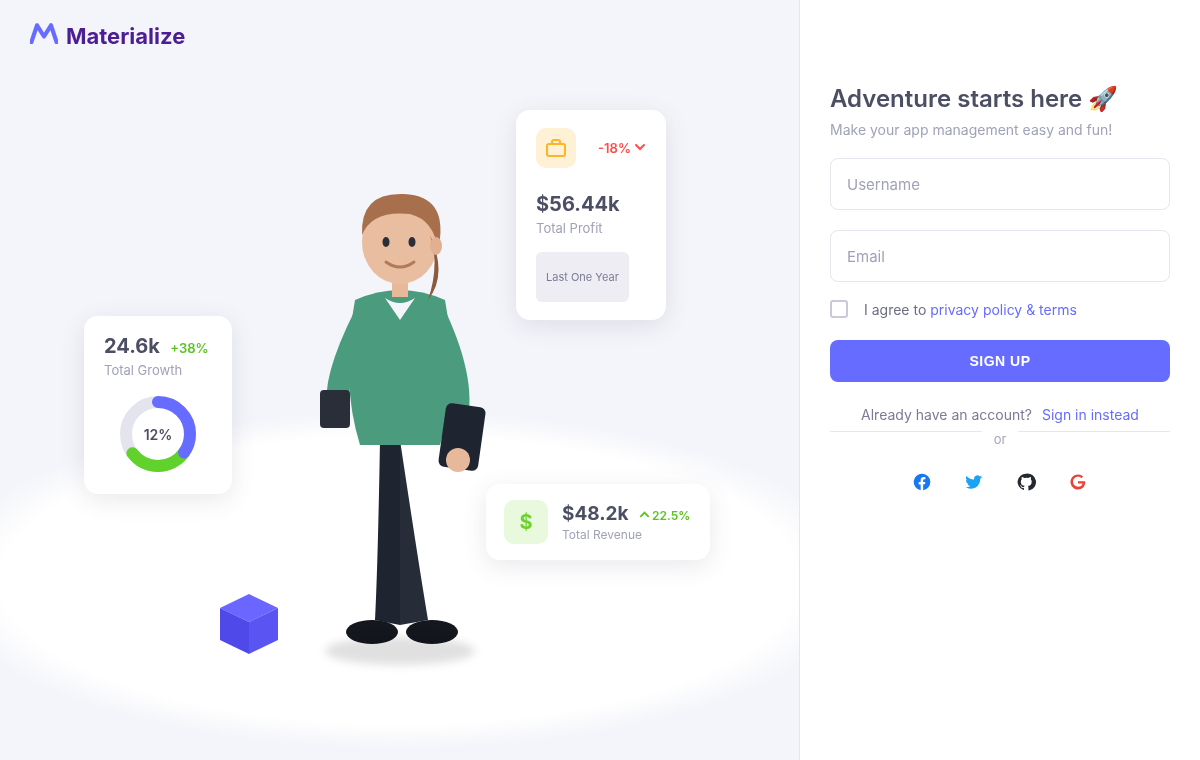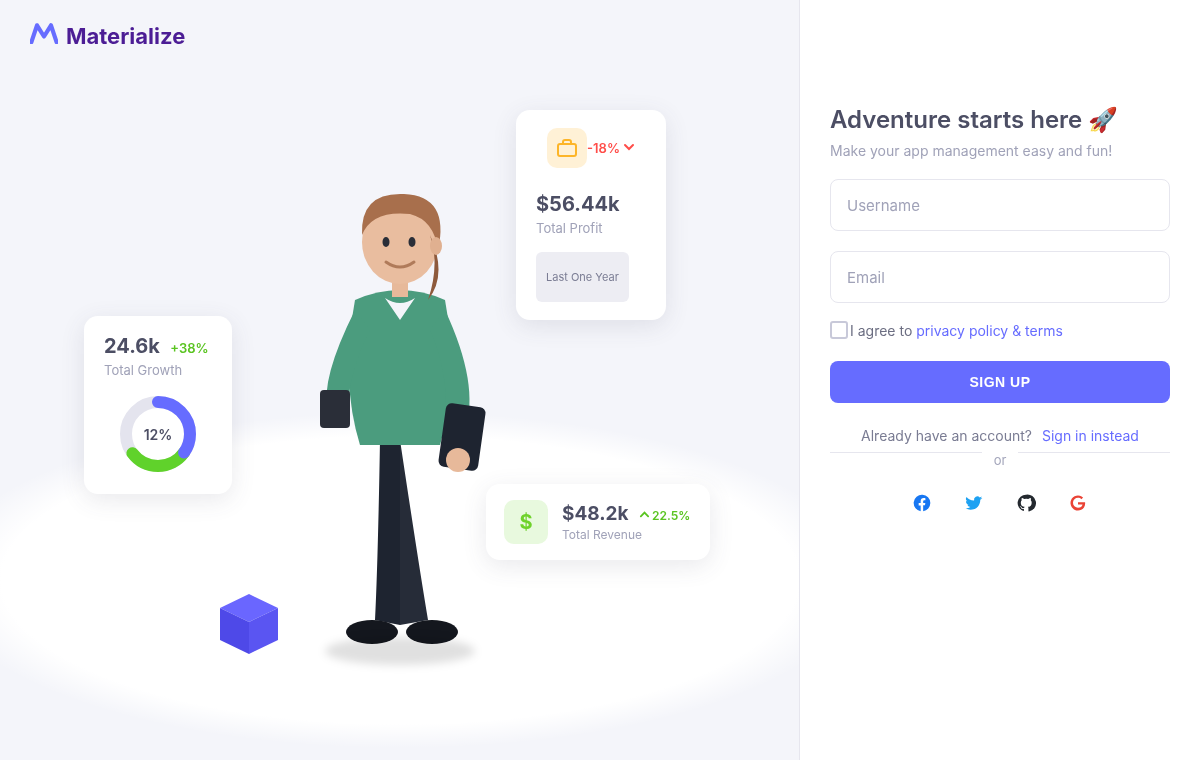--- a/index.html
+++ b/index.html
@@ -59,21 +59,21 @@
   
   .cube{position:absolute;left:214px;bottom:100px;width:70px;height:70px;}
 
   
   .card{
     position:absolute;background:#fff;border-radius:14px;
     box-shadow:0 6px 24px rgba(76,78,100,.12);
     padding:18px 20px;
   }
   .card-profit{left:516px;top:110px;width:150px;}
-  .card-profit .row1{display:flex;justify-content:center;align-items:center;}
+  .card-profit .row1{display:flex;justify-content:space-between;align-items:center;}
   .ico-orange{width:40px;height:40px;border-radius:10px;background:#FFF1D6;display:flex;align-items:center;justify-content:center;}
   .pct-red{color:var(--red);font-size:13px;font-weight:600;display:flex;align-items:center;gap:3px;}
   .bigv{font-size:20px;font-weight:700;color:#4C4E64;margin-top:24px;}
   .sub{font-size:13px;color:var(--muted);margin-top:4px;}
   .pill{display:inline-block;margin-top:16px;background:var(--pill);color:#7A7C93;font-size:11px;padding:18px 10px;border-radius:6px;}
 
   .card-growth{left:84px;top:316px;width:148px;text-align:left;}
   .card-growth .v{font-size:20px;font-weight:700;color:#4C4E64;display:inline-block;}
   .card-growth .pct{font-size:13px;color:var(--green-dark);font-weight:600;margin-left:6px;}
   .ring{margin-top:14px;position:relative;width:84px;height:84px;margin-left:auto;margin-right:auto;}
@@ -82,32 +82,32 @@
 
   .card-rev{left:486px;top:484px;width:224px;display:flex;gap:14px;align-items:center;padding:16px 18px;}
   .ico-dollar{width:44px;height:44px;border-radius:10px;background:var(--dollar-bg);display:flex;align-items:center;justify-content:center;color:var(--dollar);font-size:20px;font-weight:700;}
   .rev-v{font-size:19px;font-weight:700;color:#4C4E64;}
   .rev-pct{font-size:12px;color:var(--green-dark);font-weight:600;display:inline-flex;align-items:center;gap:2px;margin-left:6px;}
   .rev-sub{font-size:12px;color:var(--muted);margin-top:2px;}
 
   
   .right{
     flex:1;height:760px;background:#fff;
-    padding:105px 30px 0 30px;
+    padding:84px 30px 0 30px;
   }
   .title{font-size:24px;font-weight:600;color:#4C4E64;}
   .subtitle{font-size:14px;color:var(--muted);margin-top:8px;}
   .field{
     width:100%;height:52px;border:1px solid var(--border);border-radius:8px;
     display:flex;align-items:center;padding:0 16px;margin-top:20px;
     color:var(--muted);font-size:15px;background:#fff;
     justify-content:space-between;
   }
   .eye{color:#B6B8CC;}
-  .agree{display:flex;align-items:center;gap:2px;margin-top:18px;font-size:14px;color:#6C6E82;}
+  .agree{display:flex;align-items:center;gap:16px;margin-top:18px;font-size:14px;color:#6C6E82;}
   .cb{width:18px;height:18px;border:2px solid #C8C9D9;border-radius:3px;flex:none;}
   .agree a{color:var(--link);text-decoration:none;}
   .btn{
     width:100%;height:42px;margin-top:22px;border:none;border-radius:8px;
     background:var(--primary);color:#fff;font-size:14px;letter-spacing:.5px;font-weight:600;
   }
   .have{margin-top:24px;text-align:center;font-size:14px;color:#7A7C93;}
   .have a{color:var(--link);text-decoration:none;margin-left:6px;}
   .or{display:flex;align-items:flex-start;gap:12px;margin-top:8px;color:#A5A7BC;font-size:13px;}
   .or .line{flex:1;height:1px;background:var(--border);}

